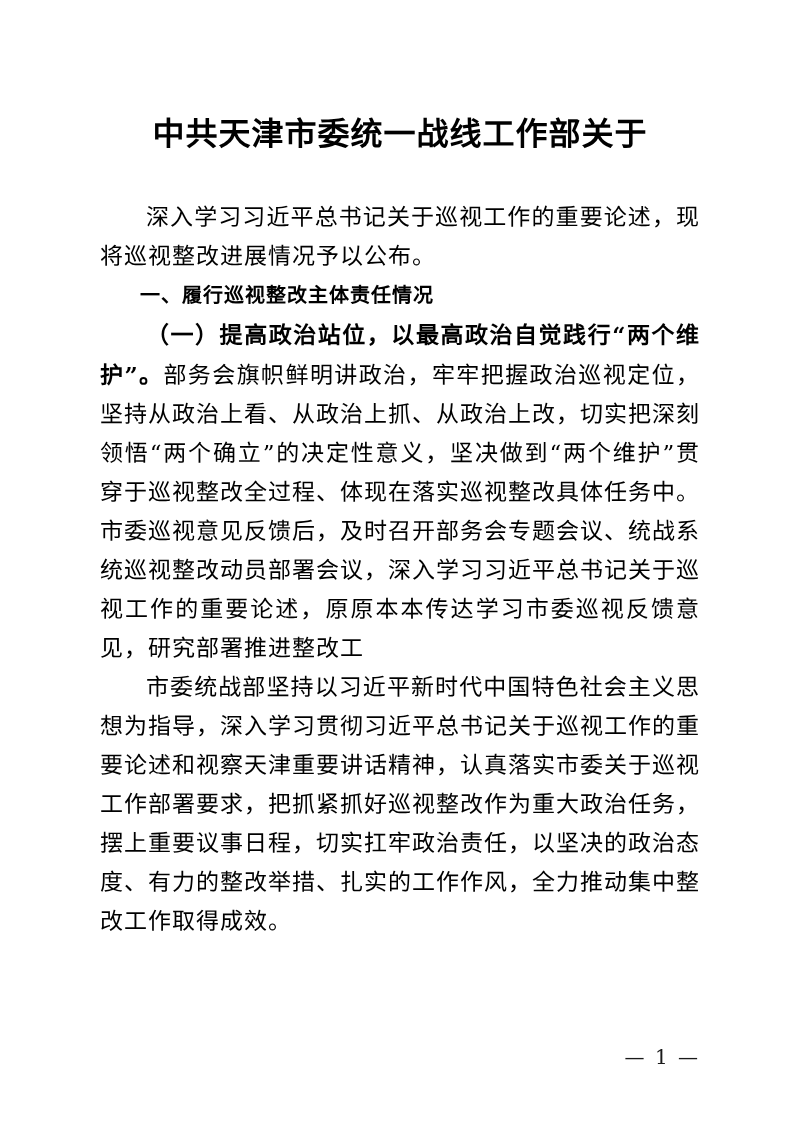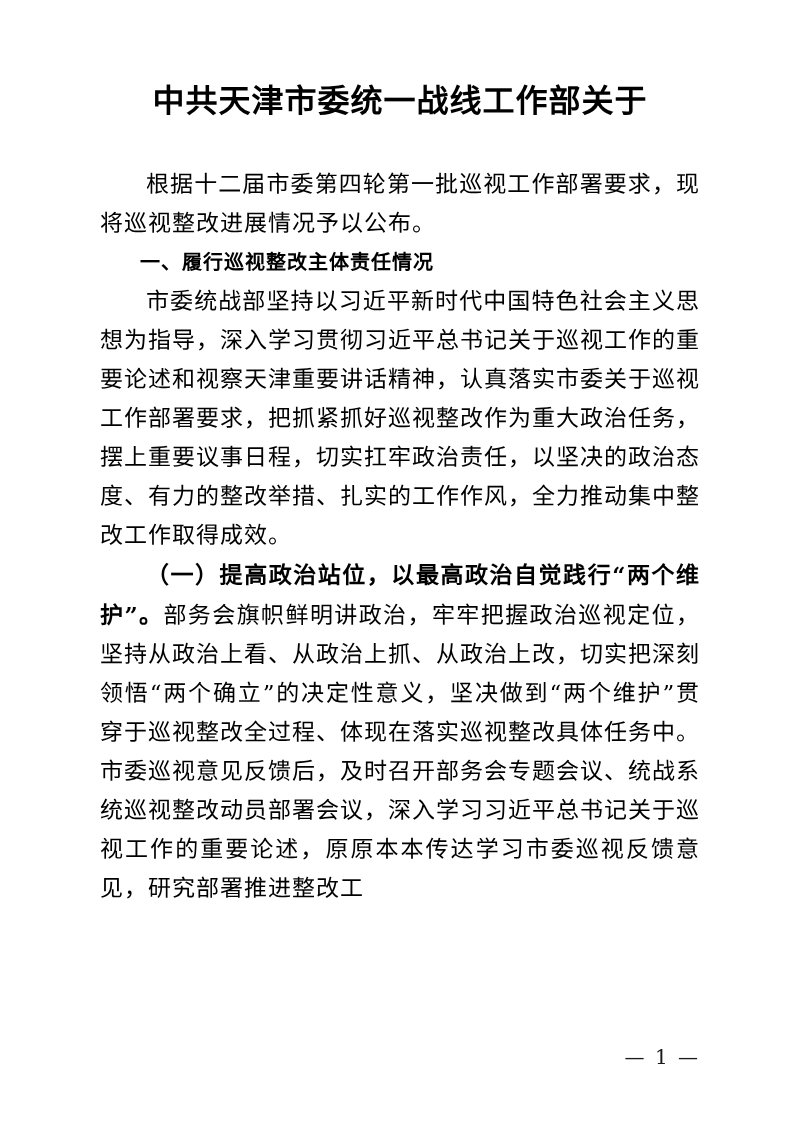--- a/index.html
+++ b/index.html
@@ -10,21 +10,21 @@
   .page {
     position: relative;
     width: 800px;
     height: 1131px;
     background: #ffffff;
     color: #000000;
     overflow: hidden;
     font-family: "DejaVu Serif", "Liberation Serif", serif;
   }
   .title-block {
-    margin-top: 77px;
+    margin-top: 110px;
     text-align: center;
     font-size: 32px;
     font-weight: bold;
     line-height: 48px;
     letter-spacing: 1px;
     font-family: "DejaVu Serif", "Liberation Serif", serif;
   }
   .content {
     width: 600px;
     margin: 40px auto 0 auto;
@@ -64,25 +64,25 @@
 <body>
 
 <div class="page">
 
   <div class="title-block">
     <div>中共天津市委统一战线工作部关于</div>
   </div>
 
   <div class="content">
 
-    <p class="para">根据十二届市委第四轮第一批巡视工作部署要求，现将巡视整改进展情况予以公布。</p>
+    <p class="para">深入学习习近平总书记关于巡视工作的重要论述，现将巡视整改进展情况予以公布。</p>
 
     <p class="section-heading">一、履行巡视整改主体责任情况</p>
 
+    <p class="para"><span class="lead-bold">（一）提高政治站位，以最高政治自觉践行“两个维护”。</span><span>部务会旗帜鲜明讲政治，牢牢把握政治巡视定位，坚持从政治上看、从政治上抓、从政治上改，切实把深刻领悟“两个确立”的决定性意义，坚决做到“两个维护”贯穿于巡视整改全过程、体现在落实巡视整改具体任务中。市委巡视意见反馈后，及时召开部务会专题会议、统战系统巡视整改动员部署会议，深入学习习近平总书记关于巡视工作的重要论述，原原本本传达学习市委巡视反馈意见，研究部署推进整改工</span></p>
+
     <p class="para">市委统战部坚持以习近平新时代中国特色社会主义思想为指导，深入学习贯彻习近平总书记关于巡视工作的重要论述和视察天津重要讲话精神，认真落实市委关于巡视工作部署要求，把抓紧抓好巡视整改作为重大政治任务，摆上重要议事日程，切实扛牢政治责任，以坚决的政治态度、有力的整改举措、扎实的工作作风，全力推动集中整改工作取得成效。</p>
-
-    <p class="para"><span class="lead-bold">（一）提高政治站位，以最高政治自觉践行“两个维护”。</span><span>部务会旗帜鲜明讲政治，牢牢把握政治巡视定位，坚持从政治上看、从政治上抓、从政治上改，切实把深刻领悟“两个确立”的决定性意义，坚决做到“两个维护”贯穿于巡视整改全过程、体现在落实巡视整改具体任务中。市委巡视意见反馈后，及时召开部务会专题会议、统战系统巡视整改动员部署会议，深入学习习近平总书记关于巡视工作的重要论述，原原本本传达学习市委巡视反馈意见，研究部署推进整改工</span></p>
 
   </div>
 
   <div class="page-footer">— 1 —</div>
 
 </div>
 
 </body></html>

